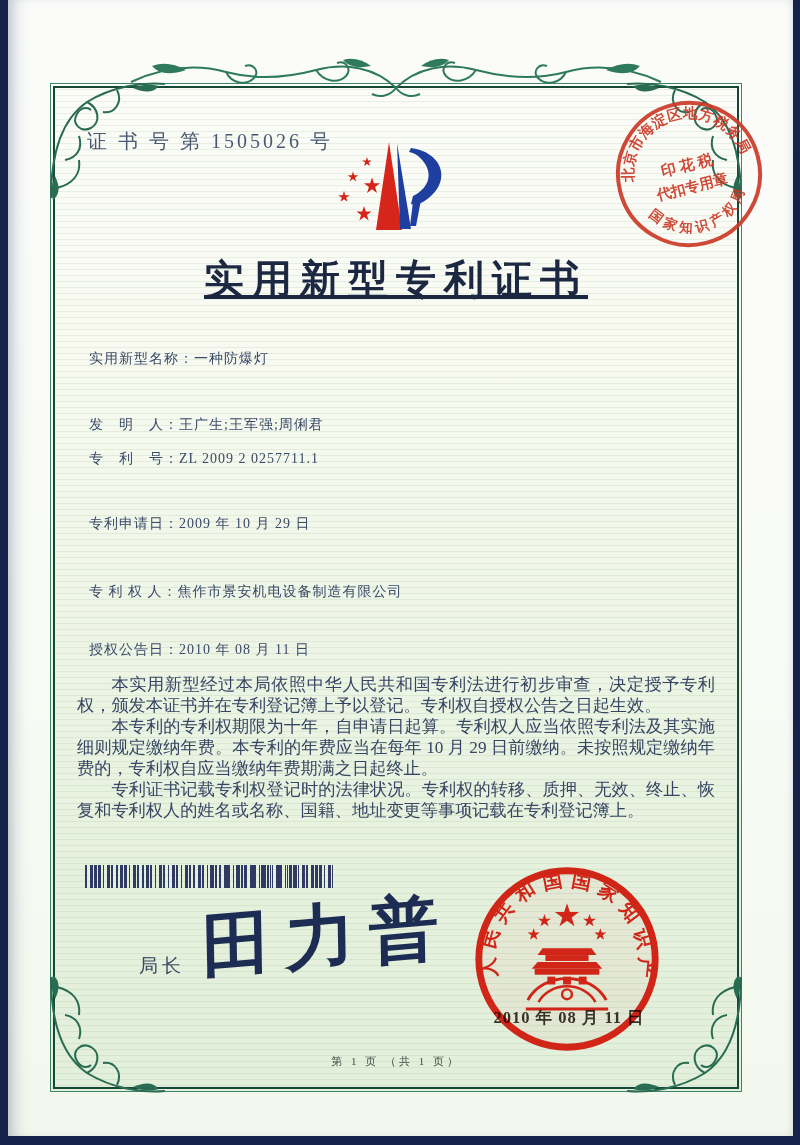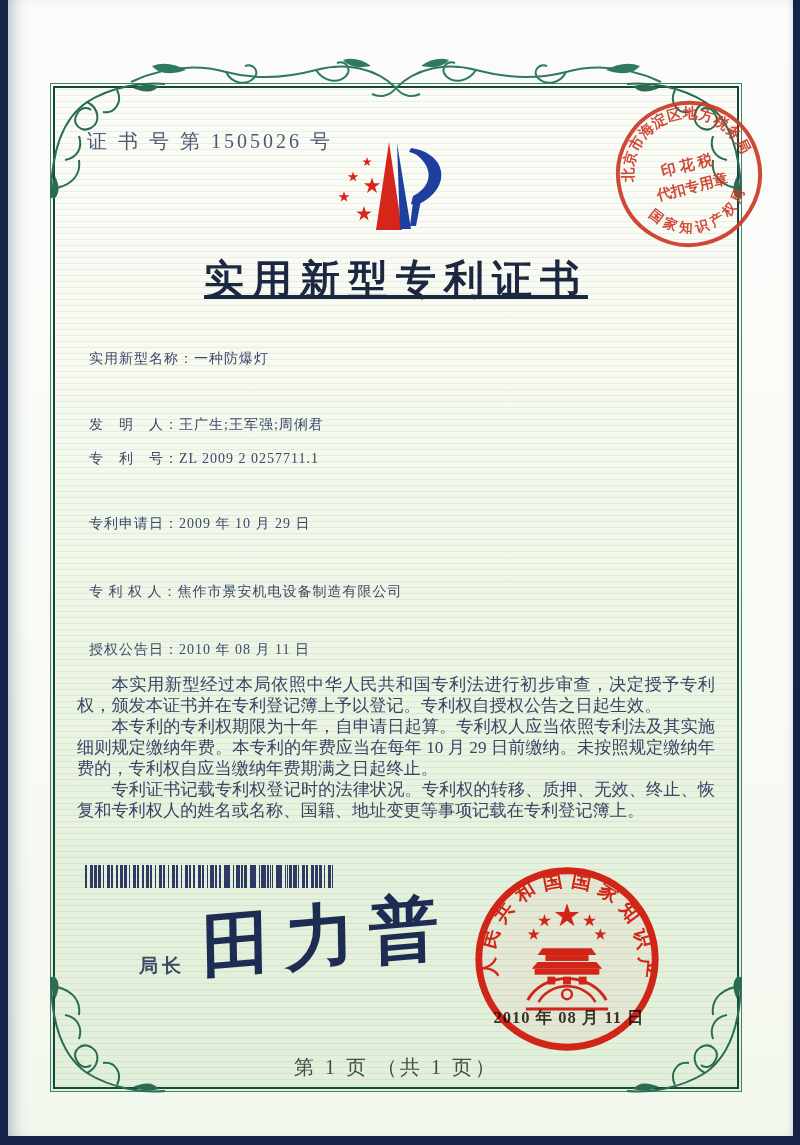--- a/index.html
+++ b/index.html
@@ -49,34 +49,34 @@
   .paras p{
     margin:0;text-indent:2em;text-align:justify;
     font-size:17.2px;line-height:21px;color:#36456300;color:#364563;
   }
   .barcode{
     left:34px;top:781px;width:248px;height:23px;
     background:
       repeating-linear-gradient(90deg,#2e3a64 0 2px,transparent 2px 5px,#2e3a64 5px 6px,transparent 6px 9px,#2e3a64 9px 12px,transparent 12px 13px),
       repeating-linear-gradient(90deg,transparent 0 6px,#2e3a64 6px 8px,transparent 8px 15px,#2e3a64 15px 16px,transparent 16px 17px);
   }
-  .sig-title{left:88px;top:869px;font-size:19px;letter-spacing:4px;color:#3a4a63;font-weight:bold;}
+  .sig-title{left:88px;top:869px;font-size:19px;letter-spacing:4px;color:#3a4a63;}
   .sig-name{
     left:150px;top:806px;font-size:70px;font-weight:600;color:#1d2c52;
     letter-spacing:14px;transform:rotate(-5deg) skewX(-4deg);white-space:nowrap;
   }
   .issue-seal{left:418px;top:777px;}
   .seal-date{
     left:403px;top:923px;width:230px;text-align:center;
     font-size:16.5px;font-weight:bold;letter-spacing:1px;color:#3f372f;
     mix-blend-mode:multiply;
   }
   .footer{
     left:0;top:970px;width:100%;text-align:center;
-    font-size:20px;letter-spacing:3px;color:#3e4d46;
+    font-size:11px;letter-spacing:3px;color:#3e4d46;
   }
   svg text{font-family:"Liberation Serif","DejaVu Serif",serif;}
 </style>
 </head>
 <body>
 
 <svg width="0" height="0" style="position:absolute" aria-hidden="true">
   <defs>
     <path id="star" d="M 0 -1 L 0.2245 -0.309 L 0.9511 -0.309 L 0.3633 0.118 L 0.5878 0.809 L 0 0.382 L -0.5878 0.809 L -0.3633 0.118 L -0.9511 -0.309 L -0.2245 -0.309 Z"></path>
     <g id="cornerFl" stroke="#2a6b53" fill="none" stroke-width="2">

